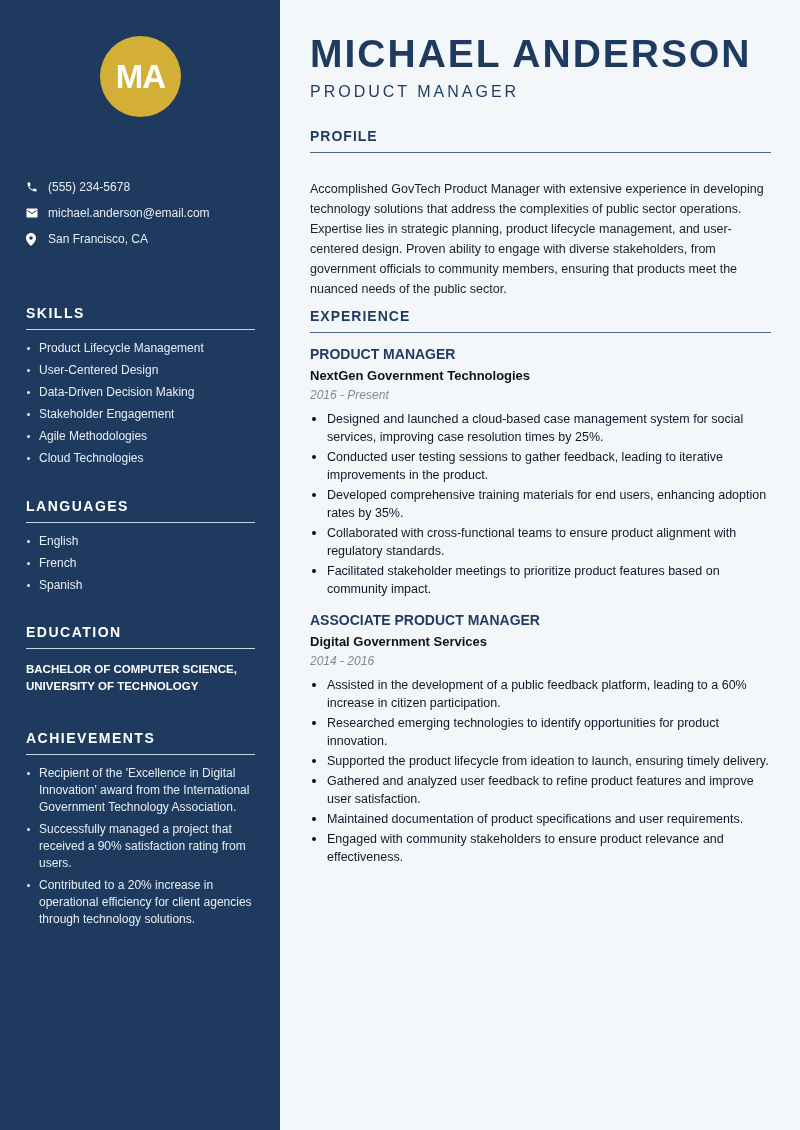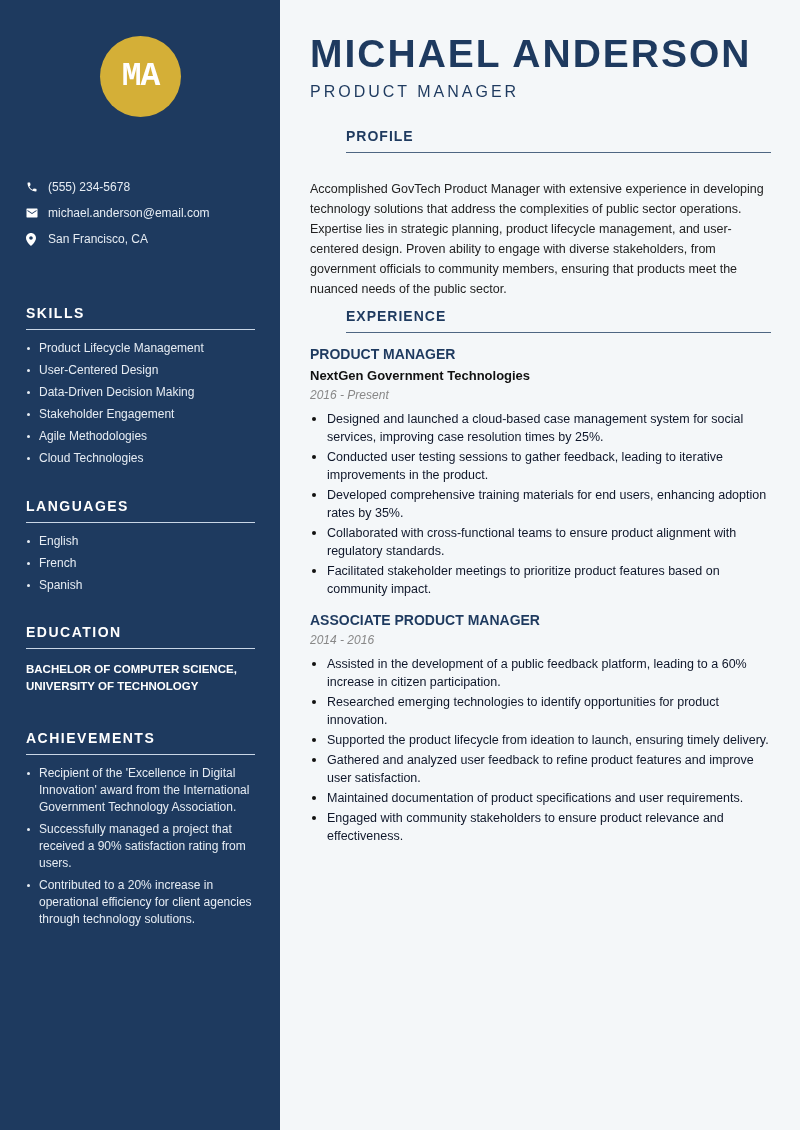--- a/index.html
+++ b/index.html
@@ -1,32 +1,32 @@
 <!DOCTYPE html>
 <html><head>
 <meta charset="utf-8">
 <style>
   * { box-sizing: border-box; margin: 0; padding: 0; }
   html, body { width: 800px; height: 1130px; }
   body { font-family: "Liberation Sans", "DejaVu Sans", sans-serif; background: #f4f7f9; position: relative; overflow: hidden; }
   .sidebar { position: absolute; left: 0; top: 0; width: 280px; height: 1130px; background: #1e3a5f; color: #ffffff; padding: 0 26px; }
-  .avatar { position: absolute; left: 100px; top: 36px; width: 81px; height: 81px; border-radius: 50%; background: #d4af37; display: flex; align-items: center; justify-content: center; color: #fff; font-weight: bold; font-size: 33px; letter-spacing: -1px; font-family: Liberation Mono, monospace; }
+  .avatar { position: absolute; left: 100px; top: 36px; width: 81px; height: 81px; border-radius: 50%; background: #d4af37; display: flex; align-items: center; justify-content: center; color: #fff; font-weight: bold; font-size: 33px; letter-spacing: -1px; }
   .s-section { position: absolute; left: 26px; width: 229px; }
   .s-title { font-size: 14px; font-weight: bold; letter-spacing: 1.5px; padding-bottom: 8px; border-bottom: 1.5px solid #c9d6e6; }
   .contact-row { display: flex; align-items: center; font-size: 12px; color: #e6ecf3; height: 26px; }
   .contact-row .ic { width: 22px; display: flex; align-items: center; }
   .s-list { list-style: none; margin-top: 10px; }
   .s-list li { position: relative; padding-left: 13px; font-size: 12px; line-height: 17px; color: #e6ecf3; margin-bottom: 5px; }
   .s-list li::before { content: ""; position: absolute; left: 1px; top: 7px; width: 3px; height: 3px; background: #e6ecf3; border-radius: 50%; }
   .edu { margin-top: 12px; font-size: 11.5px; font-weight: bold; line-height: 17px; color: #fff; }
   .main { position: absolute; left: 310px; top: 0; width: 461px; }
   .name { position: absolute; top: 32px; font-size: 39px; font-weight: bold; color: #1e3a5f; letter-spacing: 2px; white-space: nowrap; }
   .role { position: absolute; top: 83px; font-size: 16px; color: #1e3a5f; letter-spacing: 3px; white-space: nowrap; }
   .m-section { position: absolute; left: 0; width: 461px; }
-  .m-title { font-size: 14px; font-weight: bold; color: #1e3a5f; letter-spacing: 1px; padding-bottom: 8px; border-bottom: 1.5px solid #4e6682; margin-left: 36px; }
+  .m-title { font-size: 14px; font-weight: bold; color: #1e3a5f; letter-spacing: 1px; padding-bottom: 8px; border-bottom: 1.5px solid #4e6682; }
   .profile { margin-top: 26px; font-size: 12.5px; line-height: 20px; color: #222; }
   .job-title { font-size: 14px; font-weight: bold; color: #1e3a5f; }
   .company { font-size: 13px; font-weight: bold; color: #111; margin-top: 6px; }
   .dates { font-size: 12px; font-style: italic; color: #888; margin-top: 5px; }
   .bullets { list-style: none; margin-top: 8px; }
   .bullets li { position: relative; padding-left: 17px; font-size: 12.5px; line-height: 18px; color: #0f172a; margin-bottom: 2px; }
   .bullets li::before { content: ""; position: absolute; left: 2px; top: 7px; width: 4px; height: 4px; background: #111; border-radius: 50%; }
 </style>
 </head>
 <body>
@@ -122,20 +122,21 @@
         <li>Designed and launched a cloud-based case management system for social services, improving case resolution times by 25%.</li>
         <li>Conducted user testing sessions to gather feedback, leading to iterative improvements in the product.</li>
         <li>Developed comprehensive training materials for end users, enhancing adoption rates by 35%.</li>
         <li>Collaborated with cross-functional teams to ensure product alignment with regulatory standards.</li>
         <li>Facilitated stakeholder meetings to prioritize product features based on community impact.</li>
       </ul>
     </div>
 
     <div style="margin-top:14px;">
       <div class="job-title">ASSOCIATE PRODUCT MANAGER</div>
+      <div class="company">Digital Government Services</div>
       <div class="dates">2014 - 2016</div>
       <ul class="bullets">
         <li>Assisted in the development of a public feedback platform, leading to a 60% increase in citizen participation.</li>
         <li>Researched emerging technologies to identify opportunities for product innovation.</li>
         <li>Supported the product lifecycle from ideation to launch, ensuring timely delivery.</li>
         <li>Gathered and analyzed user feedback to refine product features and improve user satisfaction.</li>
         <li>Maintained documentation of product specifications and user requirements.</li>
         <li>Engaged with community stakeholders to ensure product relevance and effectiveness.</li>
       </ul>
     </div>

